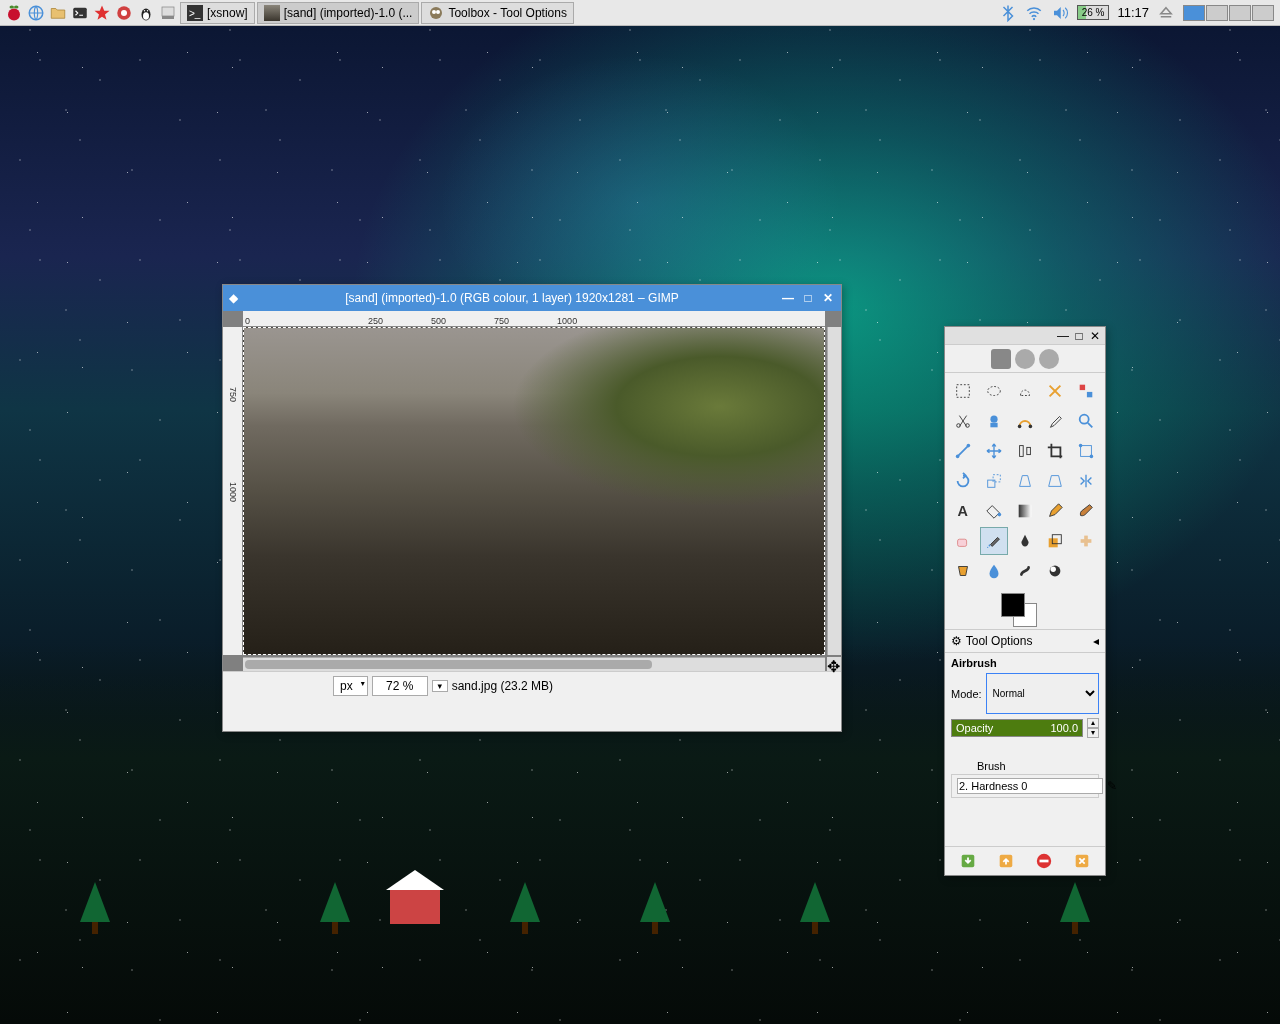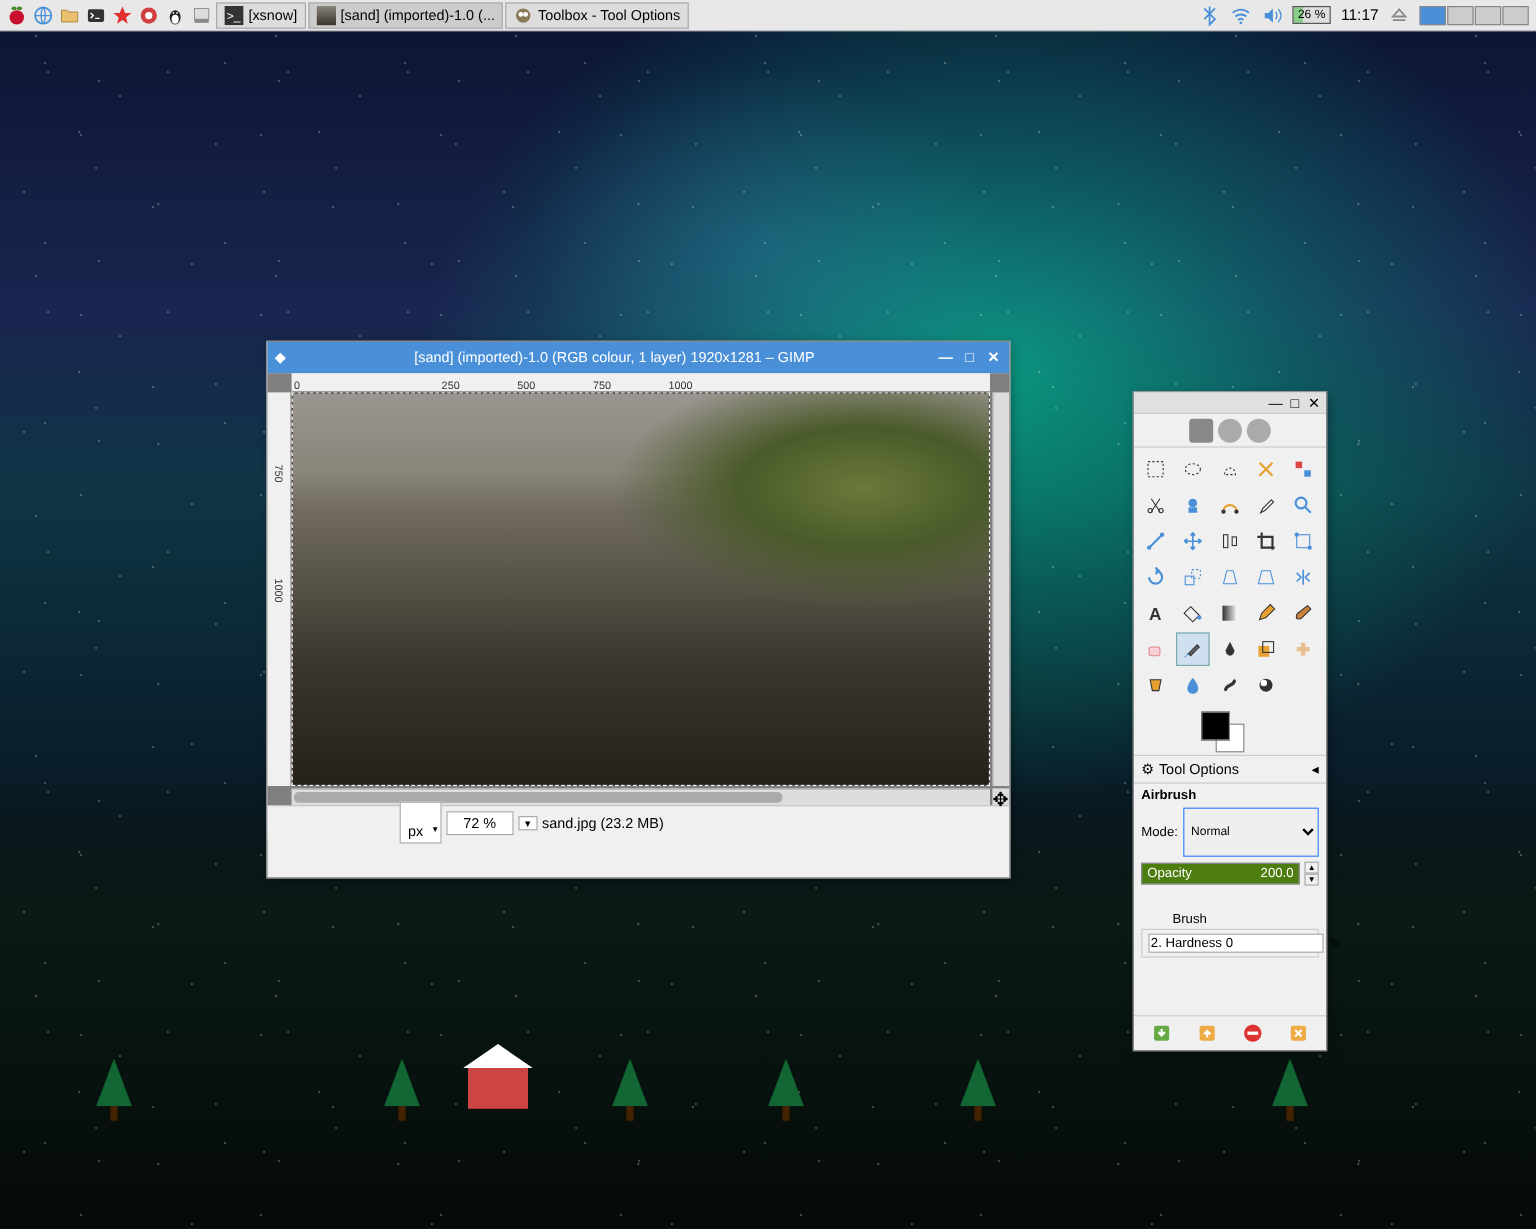--- a/index.html
+++ b/index.html
@@ -40,21 +40,21 @@
 .ruler-h { position: absolute; top: 0; left: 20px; right: 16px; height: 16px; background: #f0f0f0; border-bottom: 1px solid #888; font-size: 9px; display: flex; align-items: flex-end; padding-left: 2px; color: #333; overflow: hidden; }
 .ruler-h span { margin-right: 48px; }
 .ruler-v { position: absolute; top: 16px; left: 0; bottom: 16px; width: 20px; background: #f0f0f0; border-right: 1px solid #888; font-size: 9px; writing-mode: vertical-lr; display: flex; align-items: center; color: #333; padding-top: 60px; }
 .canvas { position: absolute; top: 16px; left: 20px; right: 16px; bottom: 16px; background: #484540; border: 1px dashed #fff; overflow: hidden; }
 .canvas-img { width: 100%; height: 100%; background: linear-gradient(180deg, #9a9590 0%, #8a857a 20%, #706a60 30%, #555045 50%, #3a352d 70%, #252018 100%); position: relative; }
 .canvas-img::before { content:""; position:absolute; top:0; left:40%; right:0; height:60%; background: radial-gradient(ellipse at 70% 40%, #6a7a3a 0%, #4a5a2a 30%, transparent 60%); }
 .scrollbar-v { position: absolute; right: 0; top: 16px; bottom: 16px; width: 14px; background: #ddd; border-left: 1px solid #aaa; }
 .scrollbar-h { position: absolute; bottom: 0; left: 20px; right: 16px; height: 14px; background: #ddd; border-top: 1px solid #aaa; }
 .scrollbar-thumb-h { position: absolute; left: 2px; width: 70%; top: 2px; bottom: 2px; background: #aaa; border-radius: 4px; }
 .statusbar { height: 28px; background: #f0f0f0; display: flex; align-items: center; gap: 4px; padding: 0 6px; font-size: 12px; border-top: 1px solid #ccc; }
-.status-unit { border: 1px solid #aaa; padding: 17px 14px 2px 6px; background: #fff; position: relative; }
+.status-unit { border: 1px solid #aaa; padding: 2px 14px 2px 6px; background: #fff; position: relative; }
 .status-unit::after { content: "▾"; position: absolute; right: 2px; font-size: 8px; }
 .status-zoom { border: 1px solid #aaa; padding: 2px 4px; background: #fff; width: 56px; text-align: center; }
 .status-drop { border: 1px solid #aaa; width: 16px; text-align: center; background: #fff; font-size: 9px; }
 
 
 .toolbox-window { position: absolute; right: 174px; top: 326px; width: 162px; height: 550px; background: #f0f0f0; border: 1px solid #888; box-shadow: 2px 2px 8px rgba(0,0,0,0.3); z-index: 60; }
 .toolbox-titlebar { height: 18px; background: #e0e0e0; display: flex; justify-content: flex-end; align-items: center; gap: 4px; padding: 0 4px; border-bottom: 1px solid #ccc; }
 .toolbox-titlebar span { width: 12px; height: 12px; font-size: 12px; cursor: pointer; display:flex; align-items:center; justify-content:center; }
 .toolbox-head { height: 28px; display: flex; align-items: center; justify-content: center; gap: 4px; border-bottom: 1px solid #ccc; }
 .gimp-mascot { width: 20px; height: 20px; background: #888; border-radius: 3px; }
@@ -469,21 +469,21 @@
   </div>
   <div class="options-body">
     <div class="tool-name">Airbrush</div>
     <div class="opt-row">
       <label>Mode:</label>
       <select><option>Normal</option></select>
     </div>
     <div class="opt-row">
       <div class="opacity-slider" style="flex:1">
         <span>Opacity</span>
-        <span>200.0</span>
+        <span>100.0</span>
       </div>
       <div class="spinner-btns">
         <span>▴</span>
         <span>▾</span>
       </div>
     </div>
     <div style="margin-top:22px">
       <div style="font-size:11px;margin-bottom:2px;margin-left:26px">Brush</div>
       <div class="brush-row">
         <div class="brush-thumb"></div>

